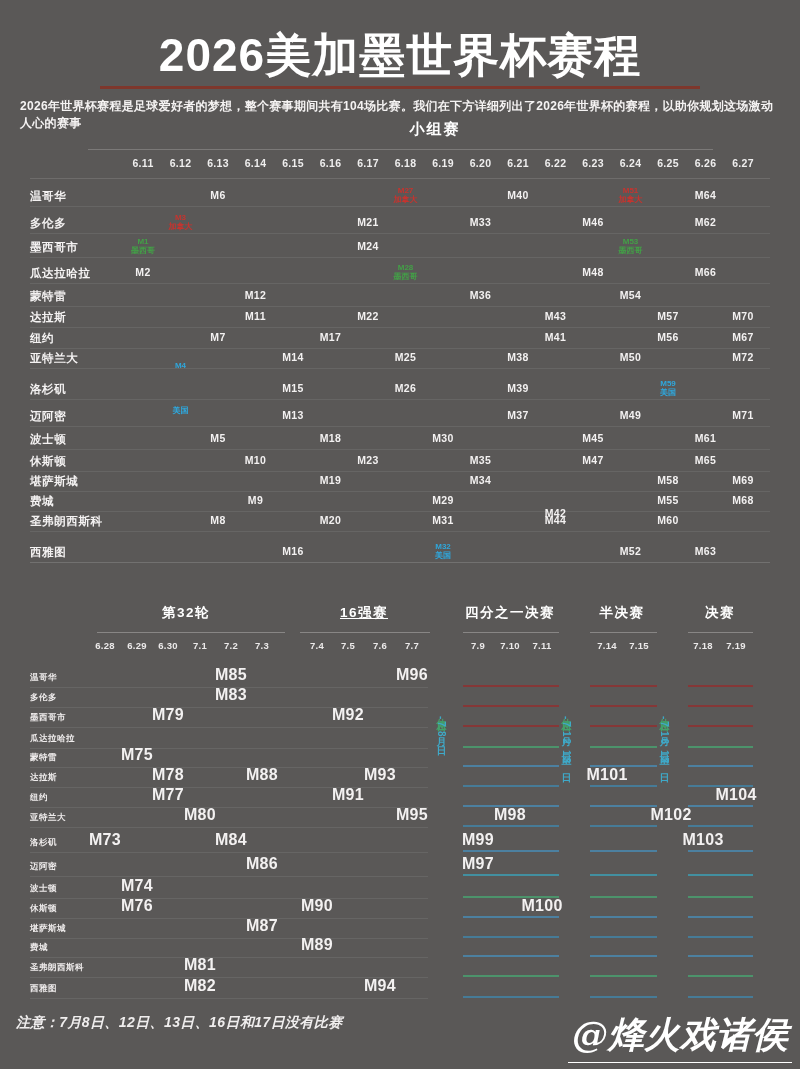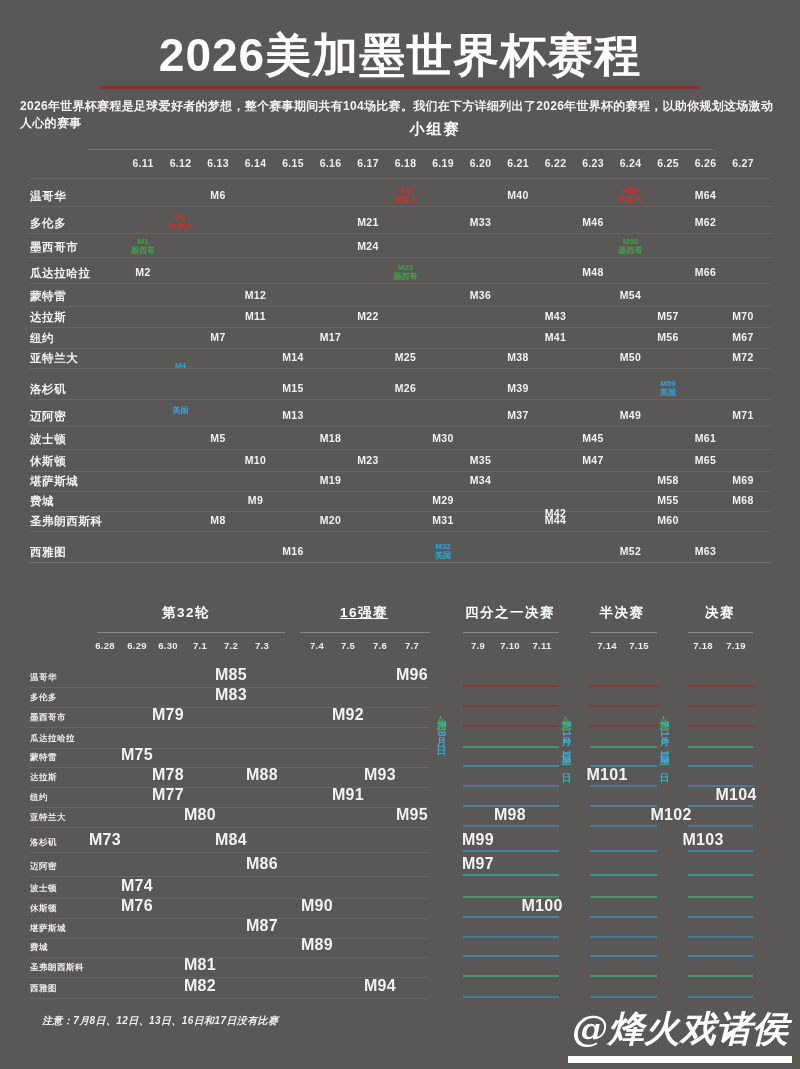--- a/index.html
+++ b/index.html
@@ -16,24 +16,24 @@
   .date{font-size:10.5px;font-weight:700;color:#efeeee;letter-spacing:.3px;}
   .kdate{font-size:9.5px;font-weight:700;color:#eceaea;letter-spacing:.2px;}
   .city{font-size:11.5px;font-weight:700;color:#f4f2f2;letter-spacing:.6px;white-space:nowrap;}
   .kcity{font-size:8.5px;font-weight:700;color:#efecec;letter-spacing:.5px;white-space:nowrap;}
   .match{font-size:10.5px;font-weight:600;color:#f3f1f1;letter-spacing:.4px;}
   .kmatch{font-size:16px;font-weight:600;color:#f3f1f1;letter-spacing:.3px;}
   .badge{display:flex;flex-direction:column;align-items:center;font-size:8px;font-weight:700;
          line-height:8.5px;letter-spacing:0;}
   .sechead{font-size:13.5px;font-weight:800;color:#ffffff;letter-spacing:1.5px;}
   .rest{writing-mode:vertical-rl;font-size:10px;font-weight:700;letter-spacing:2px;line-height:1;}
-  #footnote{left:42px;top:1014px;font-size:10px;font-style:italic;font-weight:700;
+  #footnote{left:16px;top:1014px;font-size:14px;font-style:italic;font-weight:700;
             color:#f0eeee;letter-spacing:.4px;}
   #watermark{right:8px;bottom:6px;font-family:"DejaVu Serif",serif;font-style:italic;font-weight:700;
-             font-size:36px;color:#ffffff;border-bottom:7px solid #ffffff;padding:0 4px 2px 4px;
+             font-size:36px;color:#ffffff;border-bottom:1px solid #ffffff;padding:0 4px 2px 4px;
              white-space:nowrap;}
 </style>
 </head>
 <body>
 
 <div id="canvas">
   <div class="abs ctr" id="title">2026美加墨世界杯赛程</div>
   <div class="abs" id="title-rule"></div>
   <div class="abs" id="subtitle">2026年世界杯赛程是足球爱好者的梦想，整个赛事期间共有104场比赛。我们在下方详细列出了2026年世界杯的赛程，以助你规划这场激动人心的赛事</div>
   <div class="abs ctr" id="group-heading">小组赛</div>

